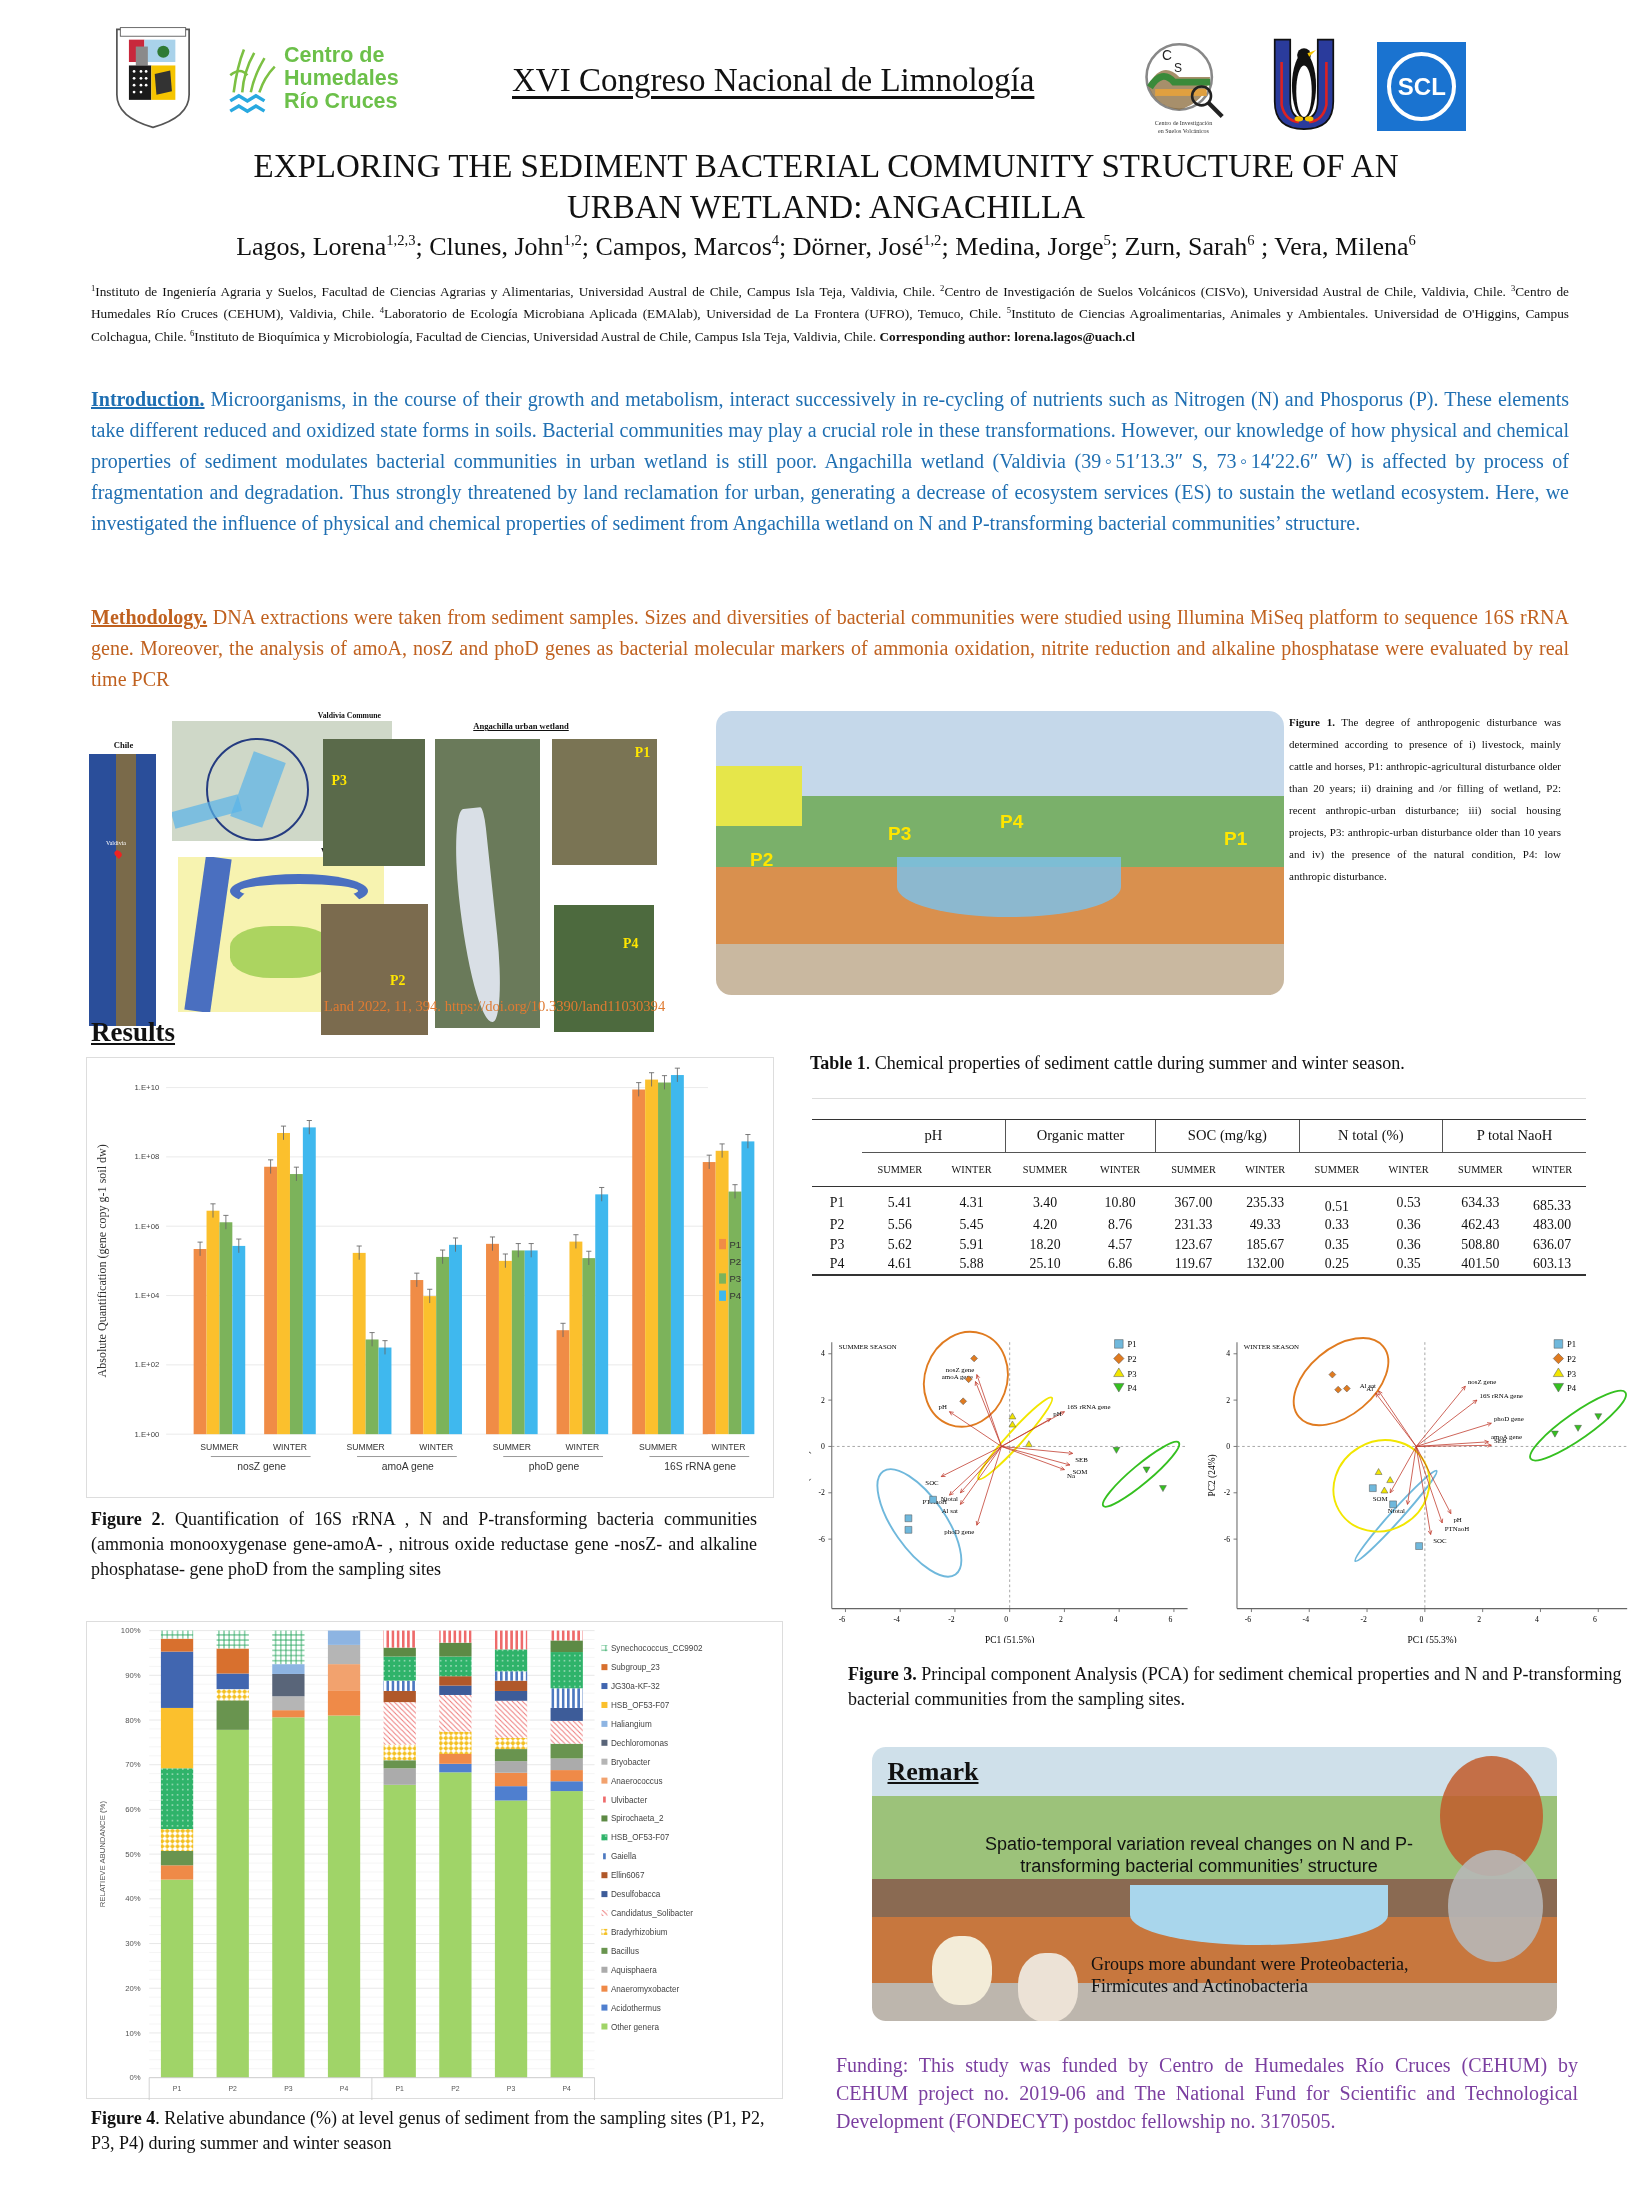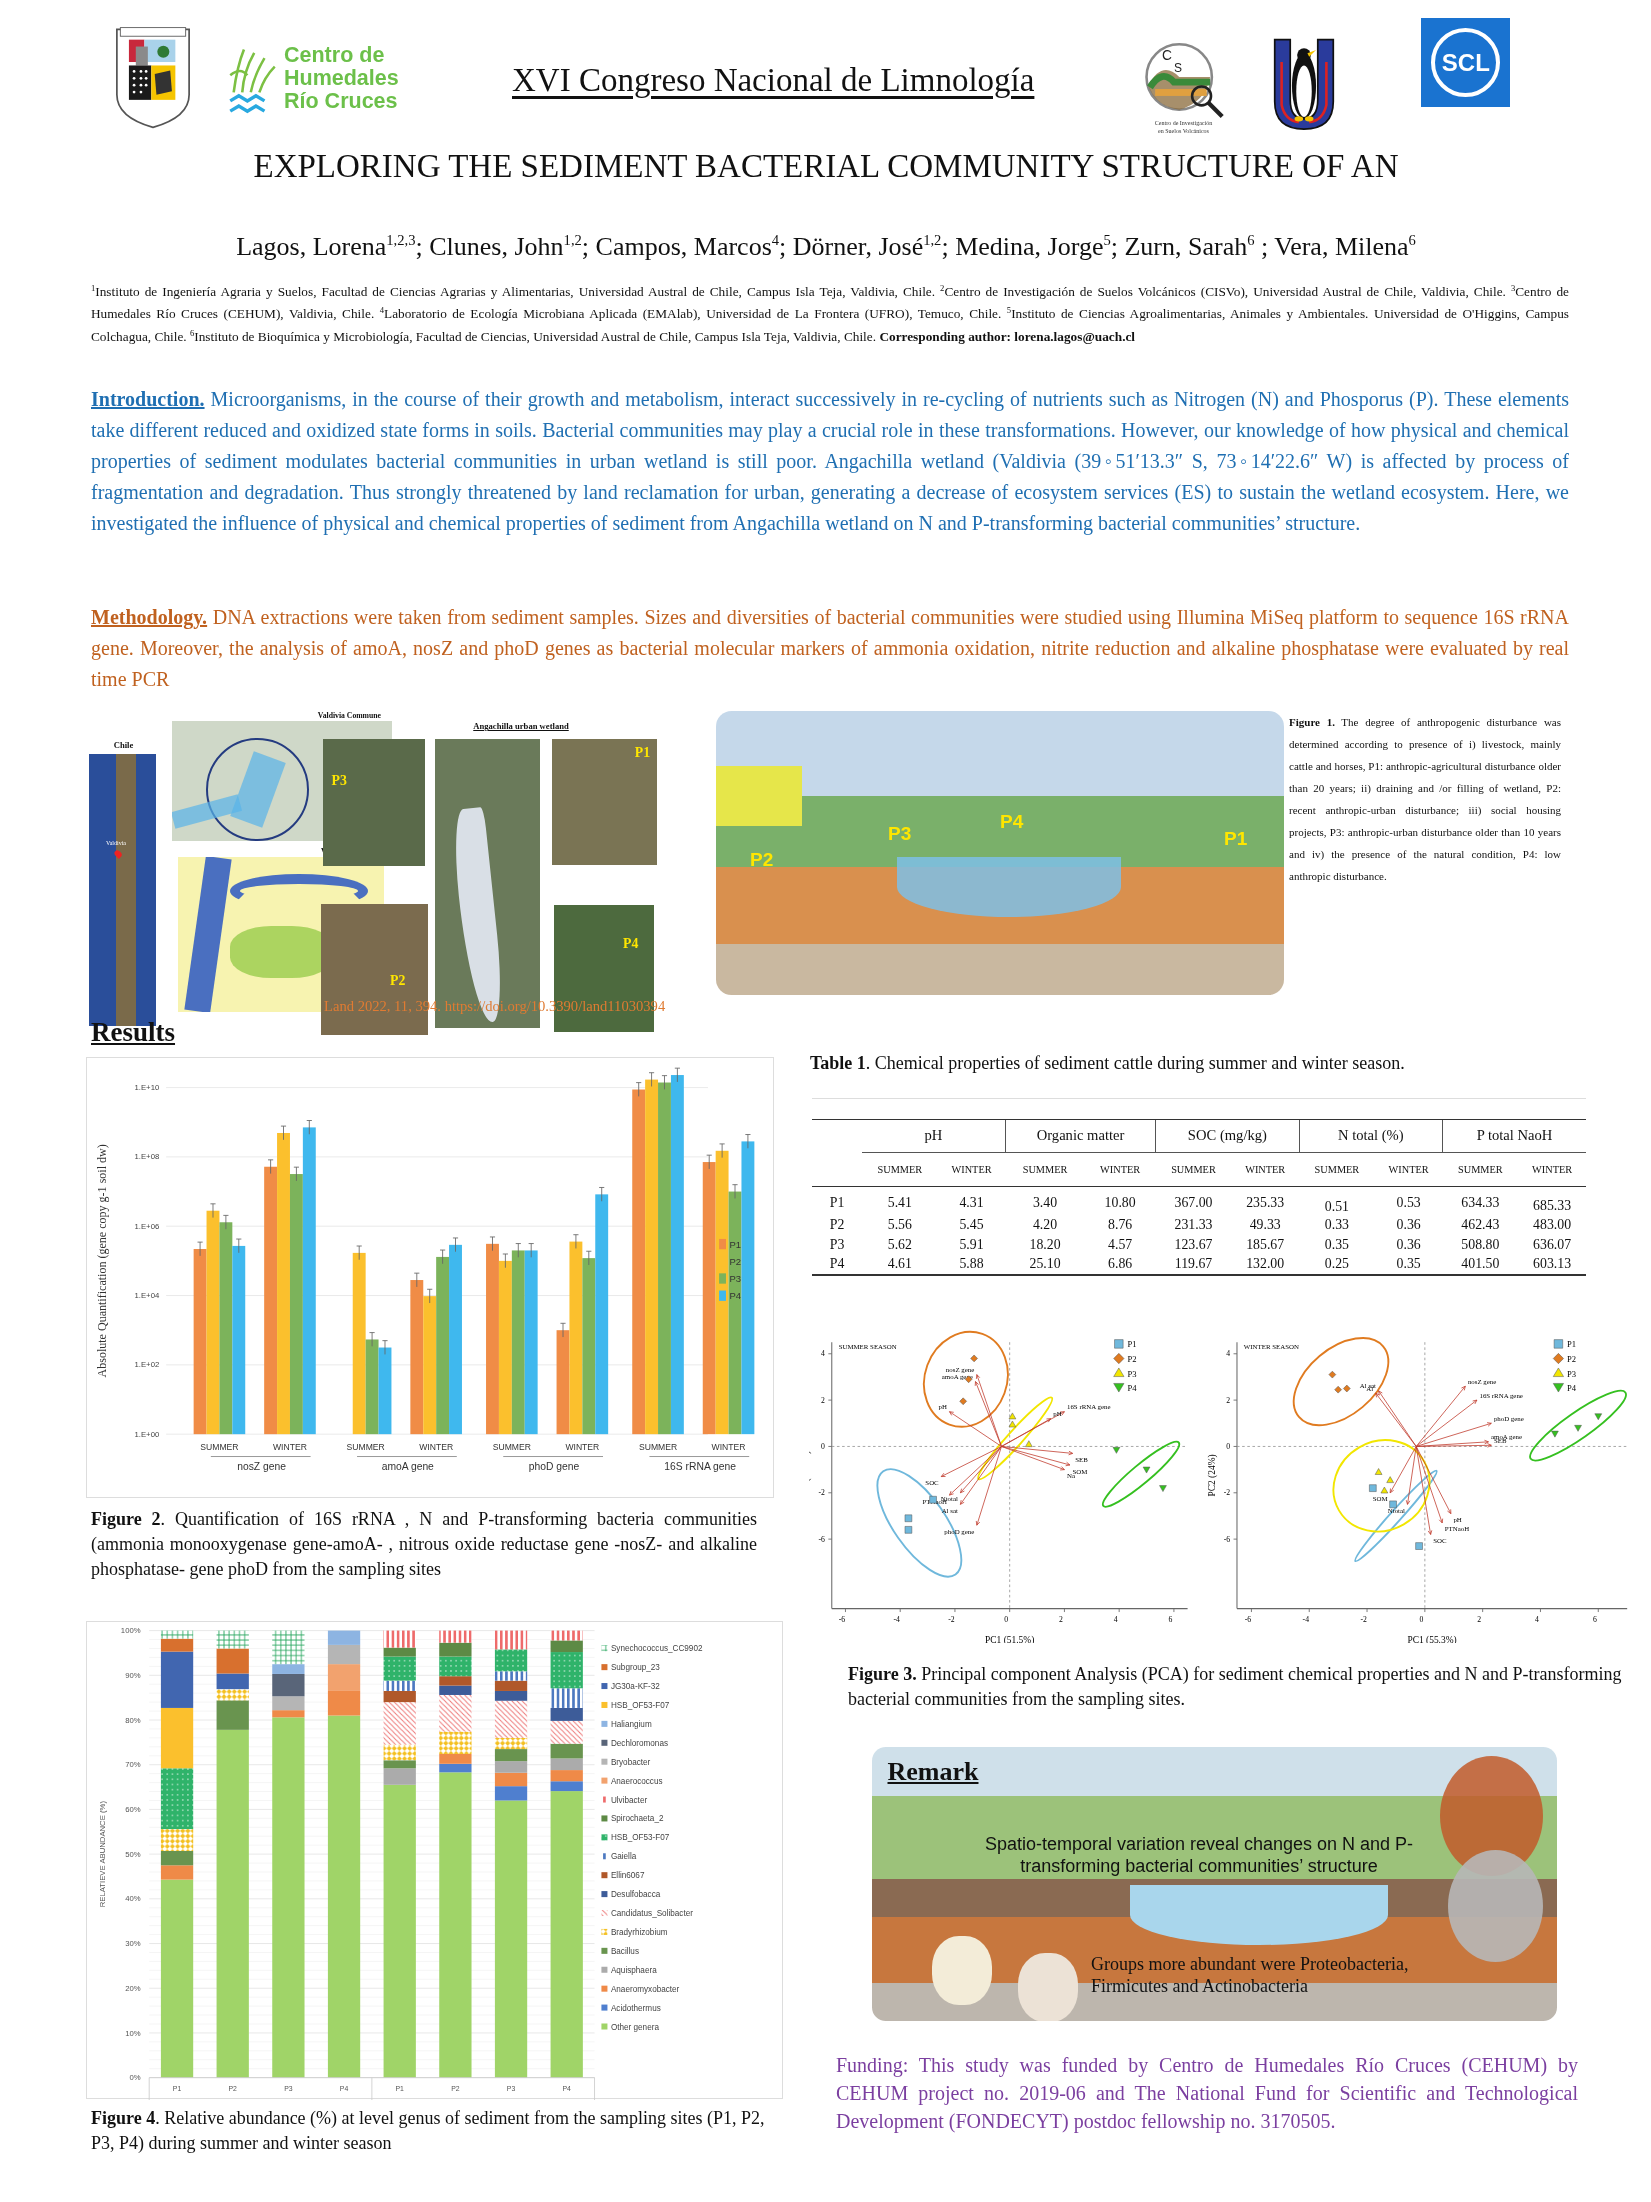--- a/index.html
+++ b/index.html
@@ -5,21 +5,21 @@
   *{box-sizing:border-box;margin:0;padding:0;}
   html,body{width:1652px;height:2203px;background:#fff;overflow:hidden;}
   body{position:relative;font-family:"Liberation Serif","DejaVu Serif",serif;color:#111;}
   .abs{position:absolute;}
   
   .logo-uach{left:110px;top:24px;width:86px;height:107px;}
   .logo-cehum{left:225px;top:41px;width:198px;height:77px;}
   .conf-title{left:512px;top:62px;font-size:33px;text-decoration:underline;text-underline-offset:5.2px;white-space:nowrap;}
   .logo-cisvo{left:1136px;top:34px;width:95px;height:103px;}
   .logo-ufro{left:1273px;top:36px;width:62px;height:95px;}
-  .logo-scl{left:1377px;top:18px;width:89px;height:89px;background:#1a73d0;margin-left:44px;}
+  .logo-scl{left:1377px;top:42px;width:89px;height:89px;background:#1a73d0;}
   .title{left:155px;top:146px;width:1342px;text-align:center;font-size:33px;line-height:41px;}
   .authors{left:155px;top:232px;width:1342px;text-align:center;font-size:26px;}
   .authors sup{font-size:14.6px;}
   .affil{left:91px;top:279px;width:1478px;font-size:13.3px;line-height:18px;text-align:justify;}
   .affil sup{font-size:8.6px;}
   .intro{left:91px;top:384px;width:1478px;font-size:20px;line-height:31px;text-align:justify;color:#1f6fb2;}
   .intro b,.meth b{text-decoration:underline;font-weight:bold;}
   .meth{left:91px;top:602px;width:1478px;font-size:20px;line-height:31px;text-align:justify;color:#c0611f;}
   
   .map-panel{left:89px;top:711px;width:611px;height:318px;}
@@ -126,20 +126,21 @@
   <path d="M40 20 L50 16 L42 24 Z" fill="#f5c400"></path>
   <ellipse cx="30" cy="96" rx="5" ry="3" fill="#f5c400"></ellipse>
     <ellipse cx="42" cy="96" rx="5" ry="3" fill="#f5c400"></ellipse>
 </svg>
 <div class="abs logo-scl">
   <div style="position:absolute;left:10.3px;top:10.3px;width:69px;height:69px;border:4.3px solid #fff;border-radius:50%;display:flex;align-items:center;justify-content:center;color:#fff;font-family:'Liberation Sans',sans-serif;font-weight:bold;font-size:24px;">SCL</div>
 </div>
 
 <div class="abs title">
   <div>EXPLORING THE SEDIMENT BACTERIAL COMMUNITY STRUCTURE OF AN</div>
+  <div>URBAN WETLAND: ANGACHILLA</div>
 </div>
 <div class="abs authors" id="authors"><span>Lagos, Lorena</span><sup>1,2,3</sup><span>; </span><span>Clunes, John</span><sup>1,2</sup><span>; </span><span>Campos, Marcos</span><sup>4</sup><span>; </span><span>Dörner, José</span><sup>1,2</sup><span>; </span><span>Medina, Jorge</span><sup>5</sup><span>; </span><span>Zurn, Sarah</span><sup>6</sup><span> ; </span><span>Vera, Milena</span><sup>6</sup></div>
 <div class="abs affil" id="affil"><sup>1</sup><span>Instituto de Ingeniería Agraria y Suelos, Facultad de Ciencias Agrarias y Alimentarias, Universidad Austral de Chile, Campus Isla Teja, Valdivia, Chile.  </span><sup>2</sup><span>Centro de Investigación de Suelos Volcánicos (CISVo), Universidad Austral de Chile, Valdivia, Chile. </span><sup>3</sup><span>Centro de Humedales Río Cruces (CEHUM), Valdivia, Chile. </span><sup>4</sup><span>Laboratorio de Ecología Microbiana Aplicada (EMAlab), Universidad de La Frontera (UFRO), Temuco, Chile. </span><sup>5</sup><span>Instituto de Ciencias Agroalimentarias, Animales y Ambientales. Universidad de O'Higgins, Campus Colchagua, Chile. </span><sup>6</sup><span>Instituto de Bioquímica y Microbiología, Facultad de Ciencias, Universidad Austral de Chile, Campus Isla Teja, Valdivia, Chile. </span><b>Corresponding author: lorena.lagos@uach.cl</b></div>
 
 <div class="abs intro">
   <b>Introduction.</b><span> Microorganisms, in the course of their growth and metabolism, interact successively in re-cycling of nutrients such as Nitrogen (N) and Phosporus (P). These elements take different reduced and oxidized state forms in soils. Bacterial communities may play a crucial role in these transformations. However, our knowledge of how physical and chemical properties of sediment modulates bacterial communities in urban wetland is still poor. Angachilla wetland (Valdivia (39◦51′13.3″ S, 73◦14′22.6″ W) is affected by process of fragmentation and degradation. Thus strongly threatened by land reclamation for urban, generating a decrease of ecosystem services (ES) to sustain the wetland ecosystem. Here, we investigated the influence of physical and chemical properties of sediment from Angachilla wetland on N and P-transforming bacterial communities’ structure.</span>
 </div>
 <div class="abs meth">
   <b>Methodology.</b><span> DNA extractions were taken from sediment samples. Sizes and diversities of bacterial communities were studied using Illumina MiSeq platform to sequence 16S rRNA gene. Moreover, the analysis of amoA, nosZ and phoD genes as bacterial molecular markers of ammonia oxidation, nitrite reduction and alkaline phosphatase were evaluated by real time PCR</span>
 </div>

